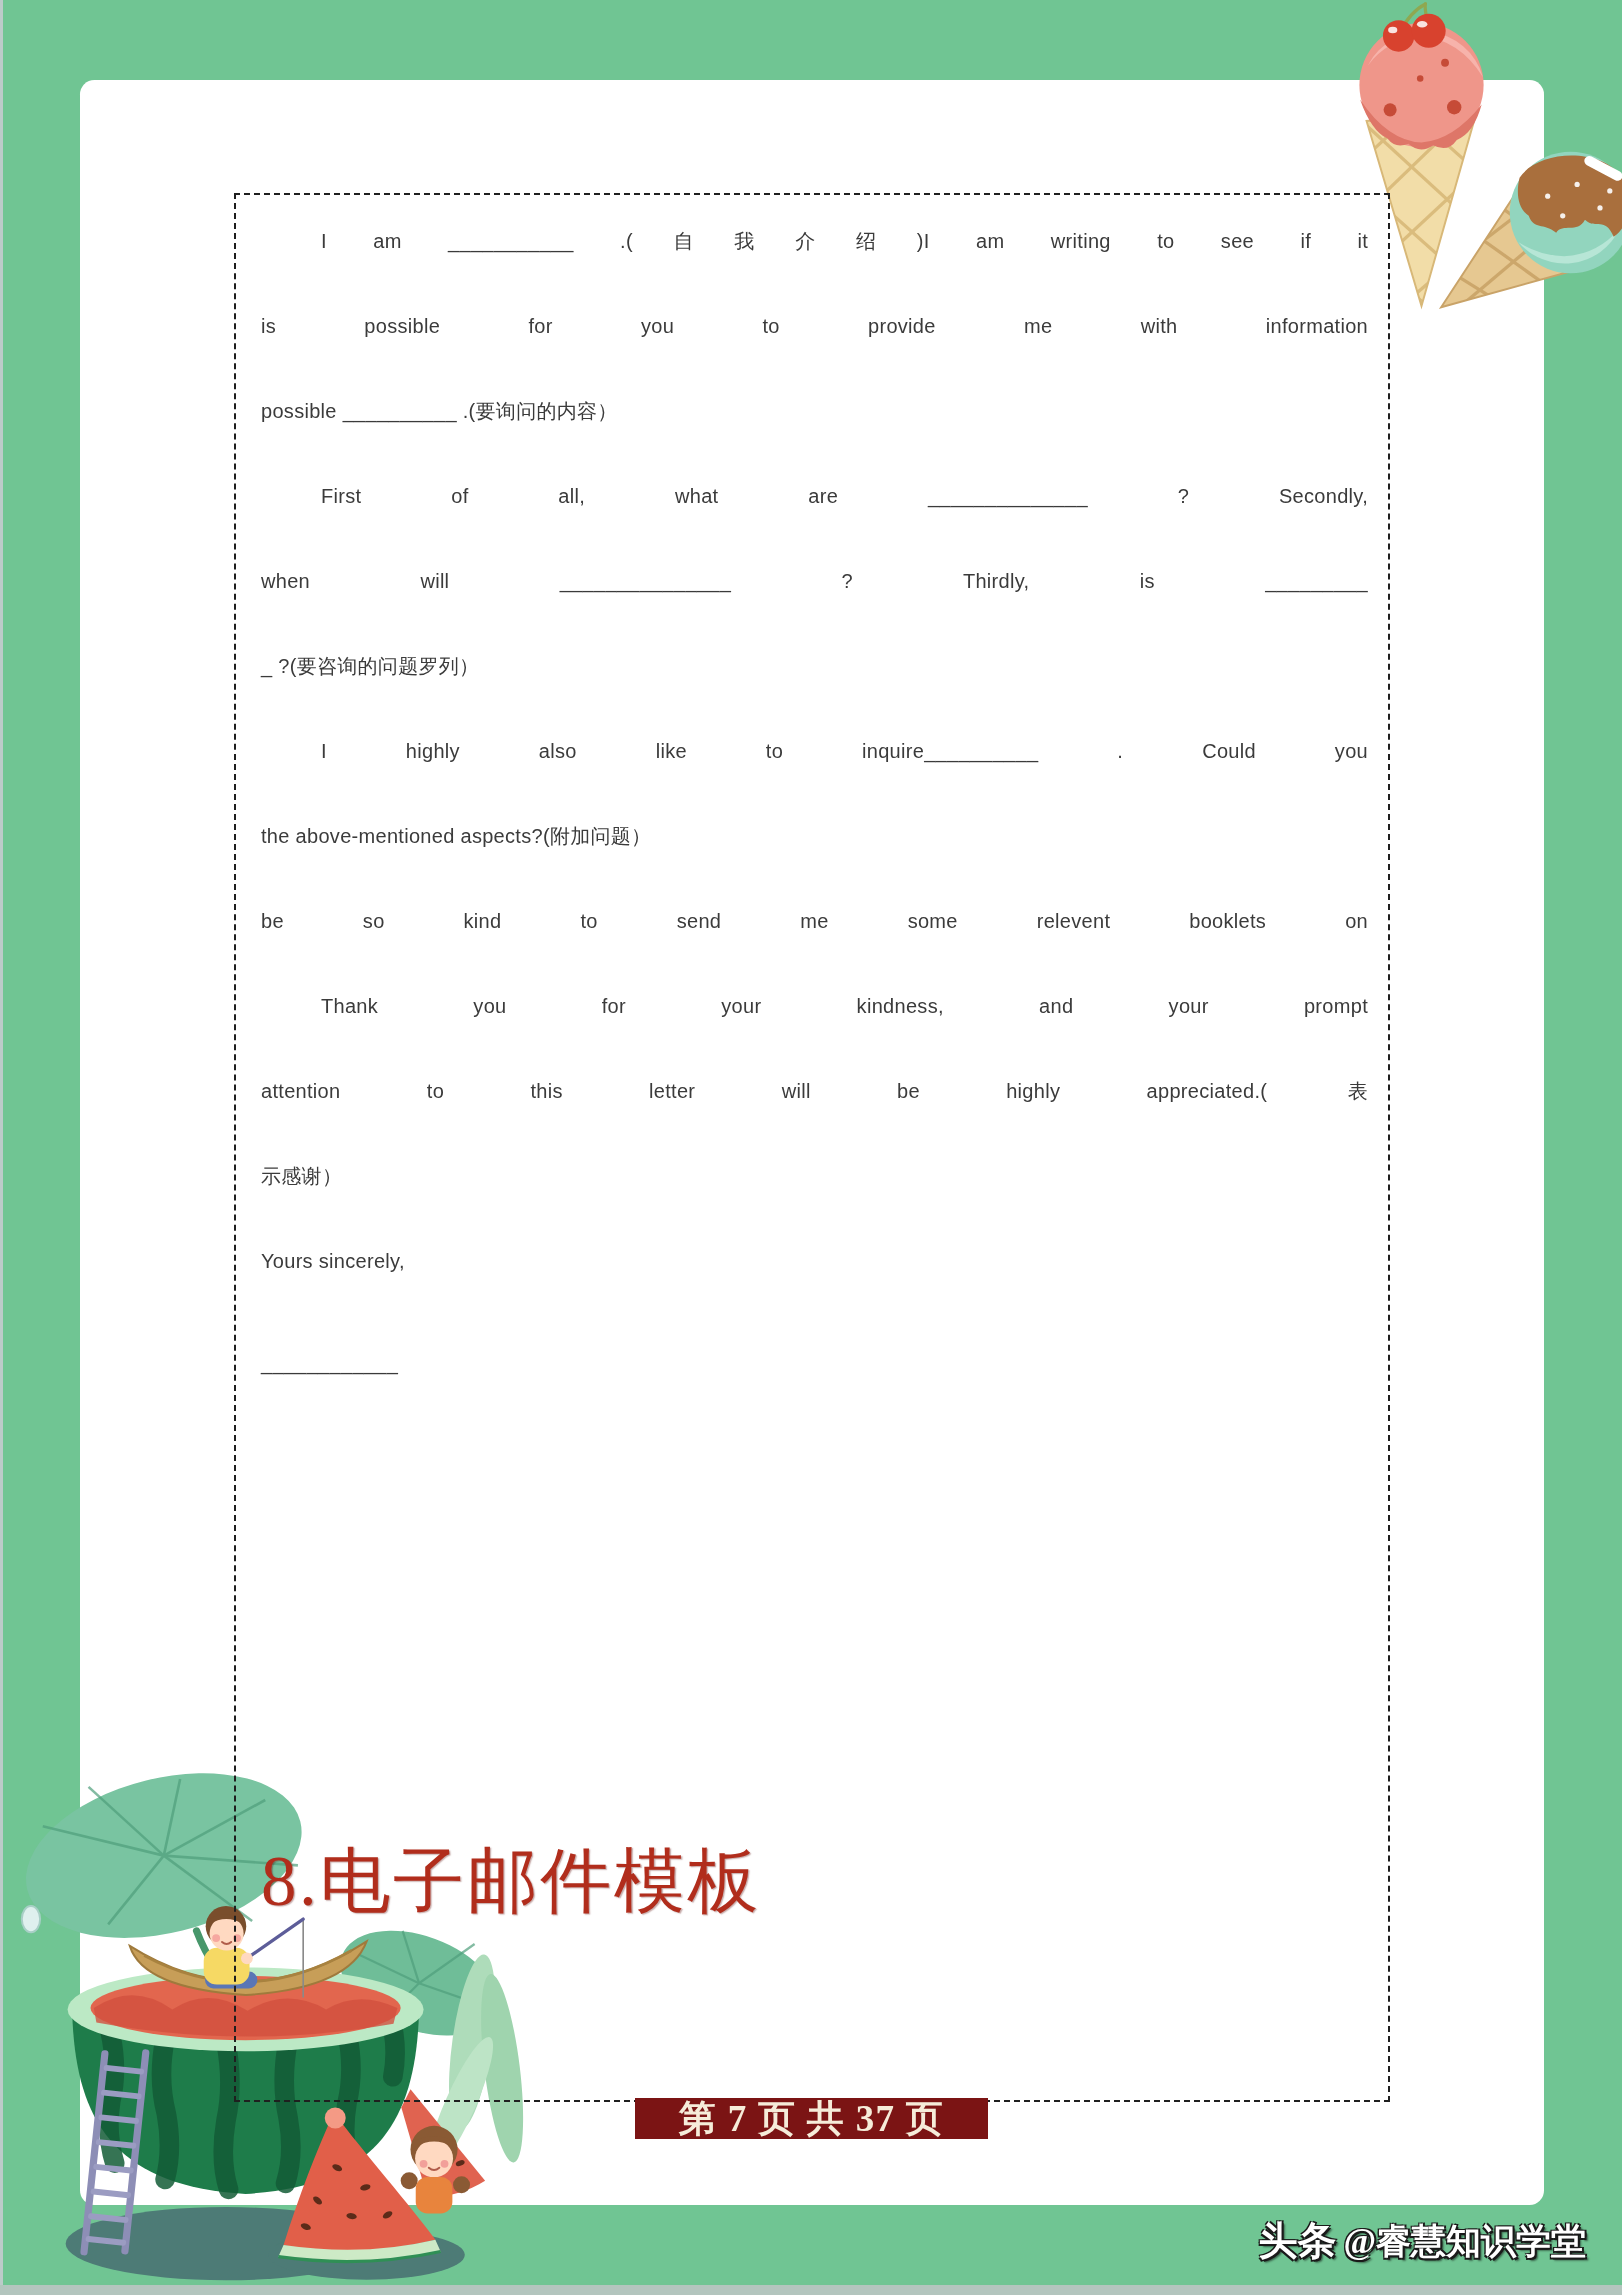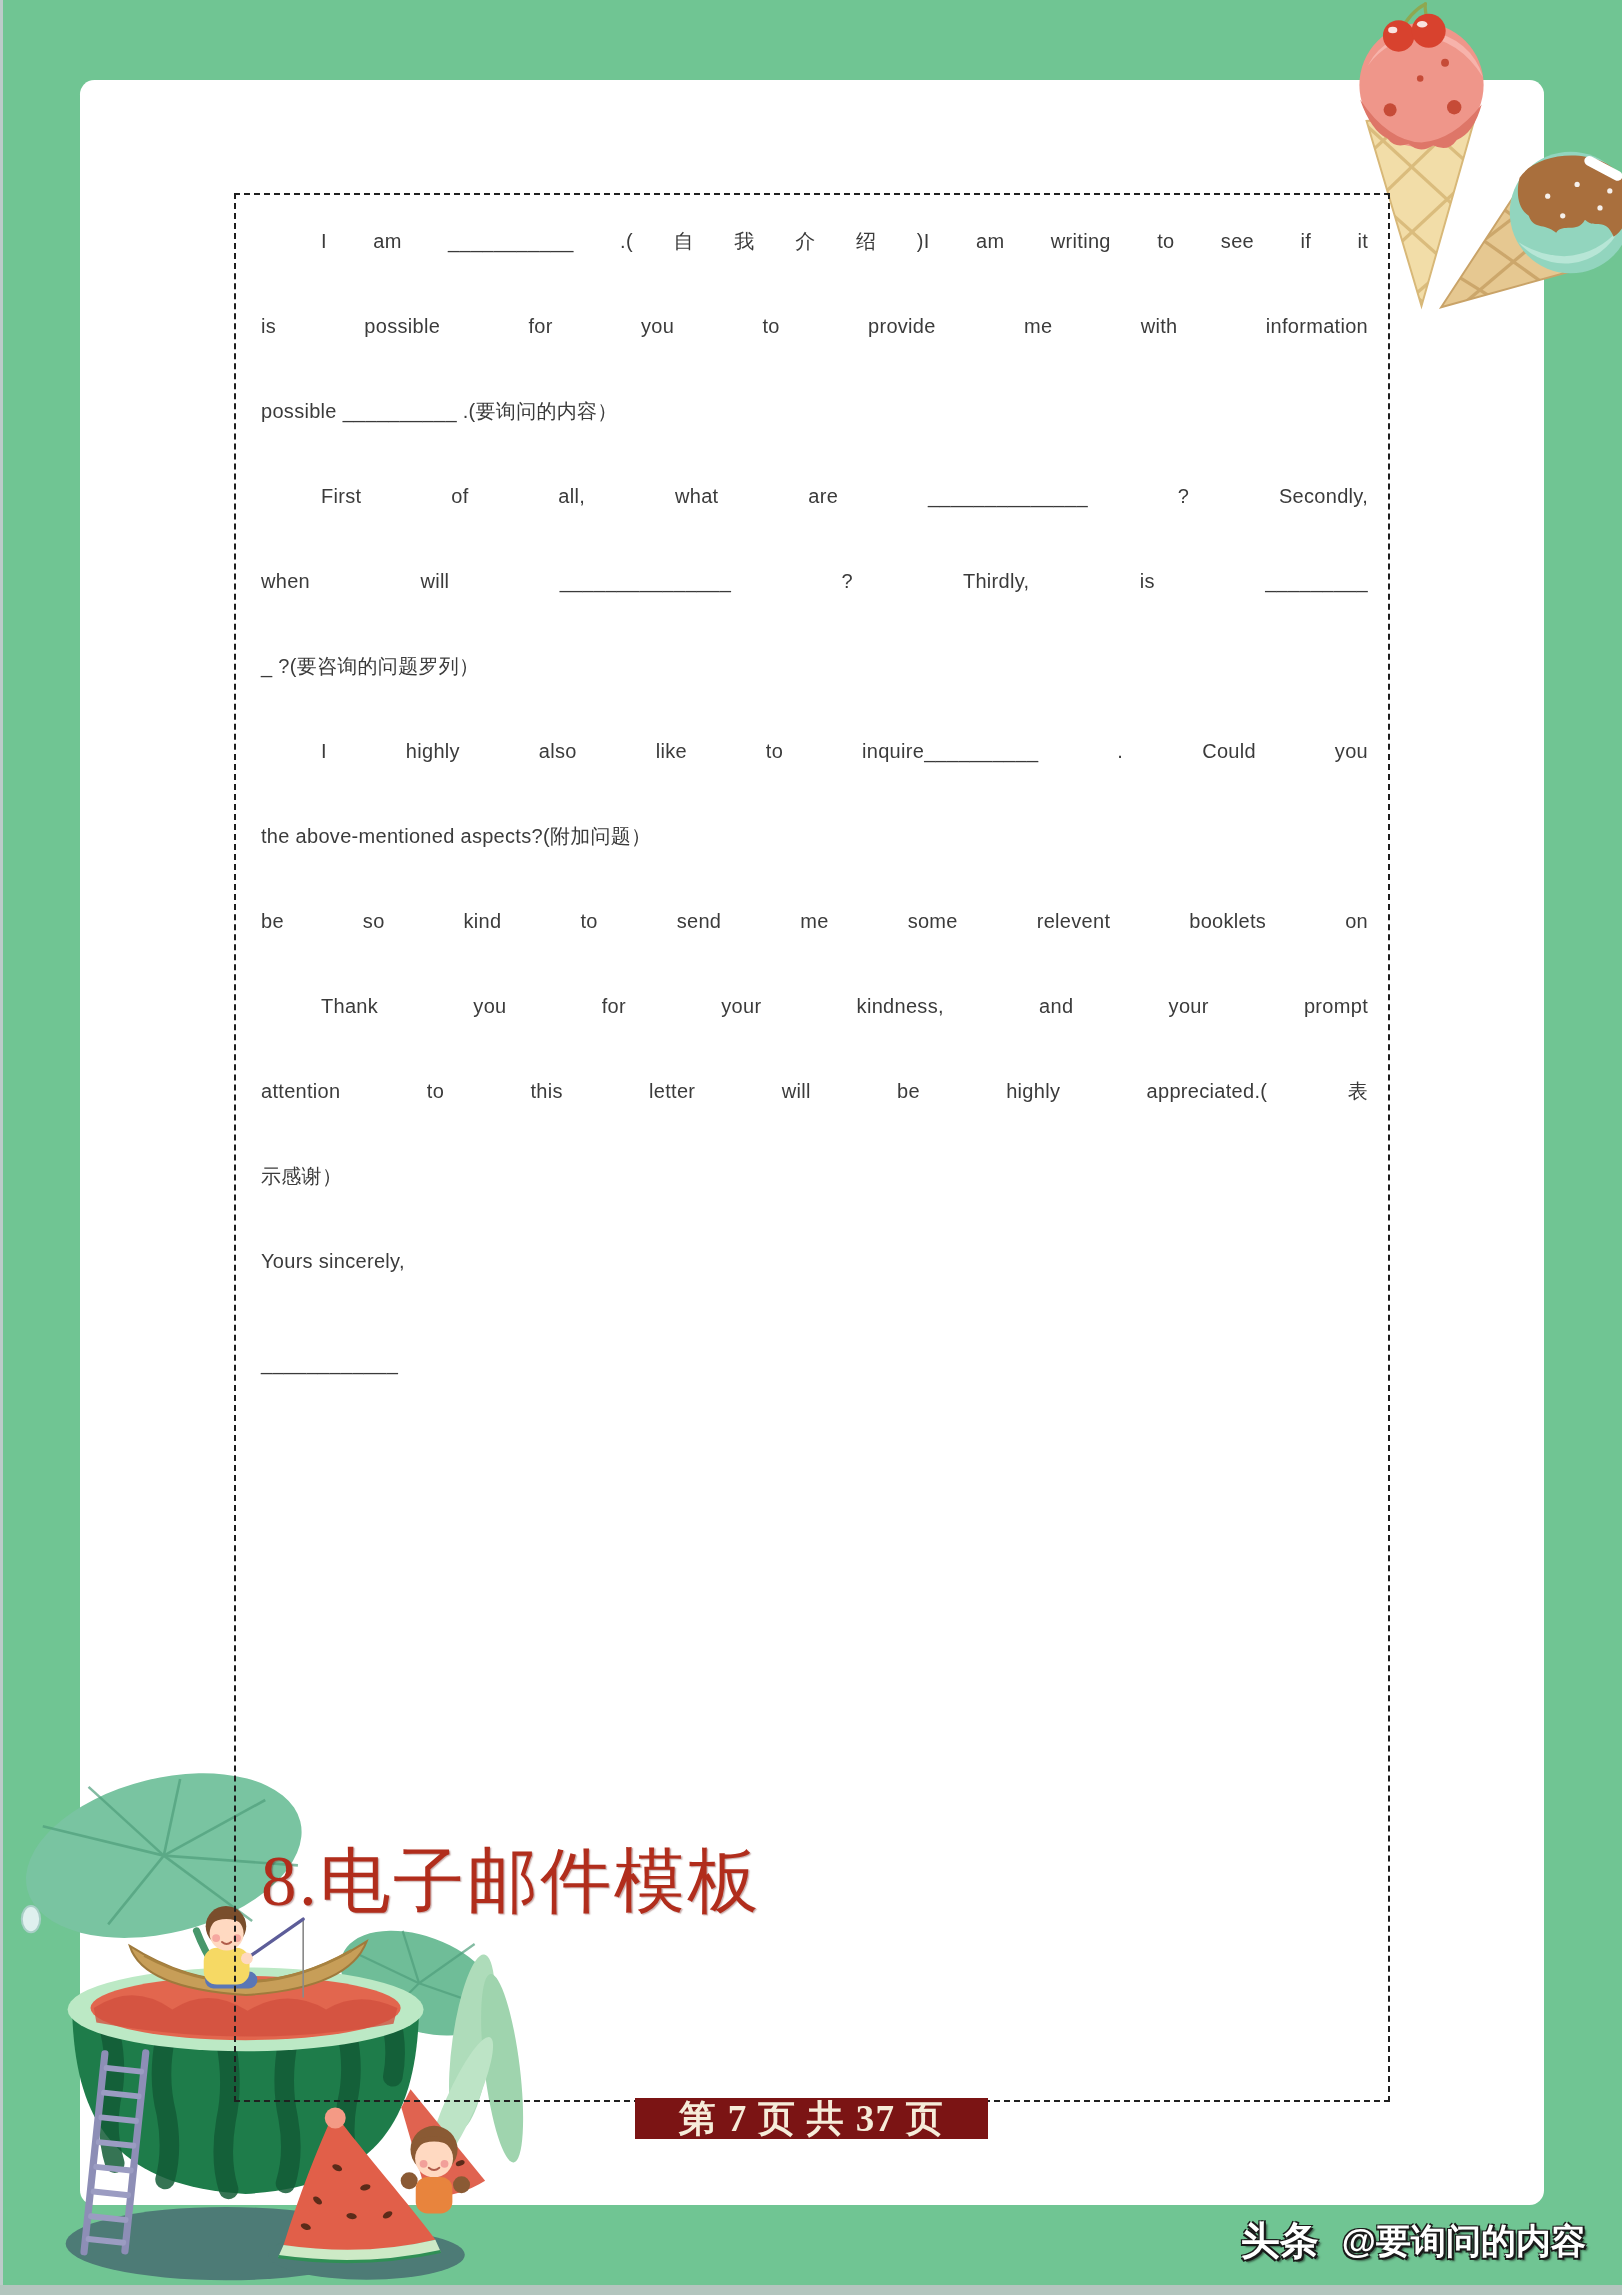--- a/index.html
+++ b/index.html
@@ -39,21 +39,21 @@
   .badge{
     position:absolute;left:635px;top:2098px;width:353px;height:41px;
     background:#7b1414;z-index:45;
     display:flex;align-items:center;justify-content:center;
     font-family:"Liberation Serif","DejaVu Serif",serif;
     font-size:37px;font-weight:700;letter-spacing:1.3px;color:#f6ecd9;
     white-space:nowrap;
   }
   .watermark{
     position:absolute;top:2214px;right:37px;z-index:60;
-    display:flex;align-items:center;gap:23px;color:#ffffff;white-space:nowrap;
+    display:flex;align-items:center;gap:7px;color:#ffffff;white-space:nowrap;font-family:Liberation Serif, serif;
   }
   .wm-brand{
     font-size:39px;font-weight:900;
     text-shadow:2px 2px 0 #1a1a1a,-1.3px -1.3px 0 #1a1a1a,2px -1.3px 0 #1a1a1a,-1.3px 2px 0 #1a1a1a,3.3px 3.3px 2px rgba(0,0,0,.5);
   }
   .wm-handle{
     font-size:35px;font-weight:700;
     text-shadow:2px 2px 0 #1a1a1a,-1.3px -1.3px 0 #1a1a1a,2px -1.3px 0 #1a1a1a,-1.3px 2px 0 #1a1a1a,3.3px 3.3px 2px rgba(0,0,0,.5);
   }
   .deco-watermelon{position:absolute;left:9.8px;top:1728px;width:517px;height:568px;z-index:20;}
@@ -251,17 +251,17 @@
 </svg>
 
 <div class="dashed-box"></div>
 
 <div class="section-heading">8.电子邮件模板</div>
 
 <div class="badge">第 7 页 共 37 页</div>
 
 <div class="watermark">
   <span class="wm-brand">头条</span>
-  <span class="wm-handle">@要询问的内容</span>
+  <span class="wm-handle">@睿慧知识学堂</span>
 </div>
 
 <div class="bottom-strip"></div>
 
 
 </body></html>

